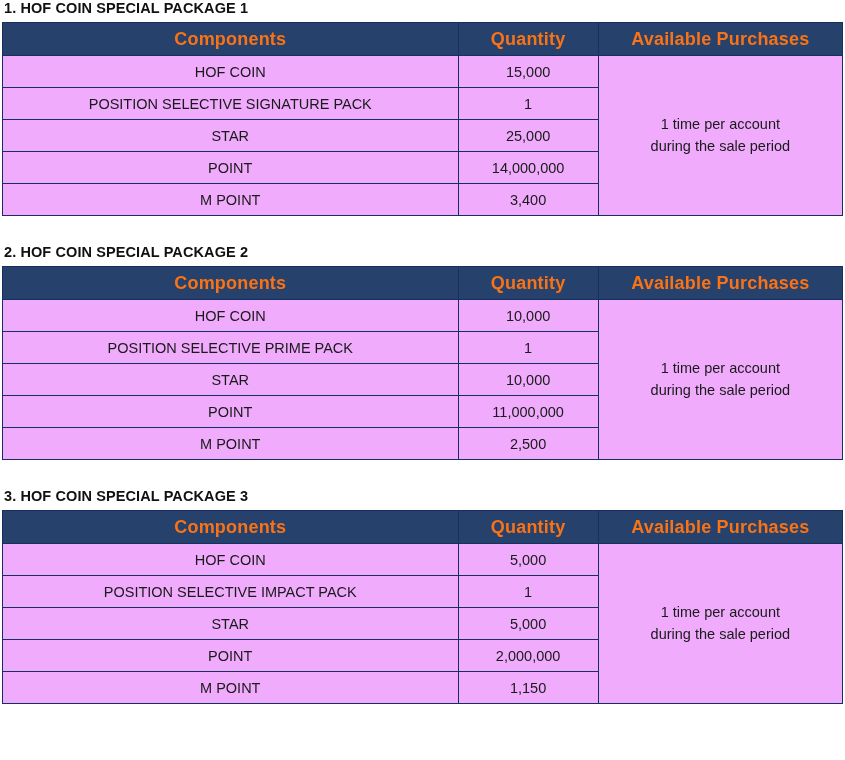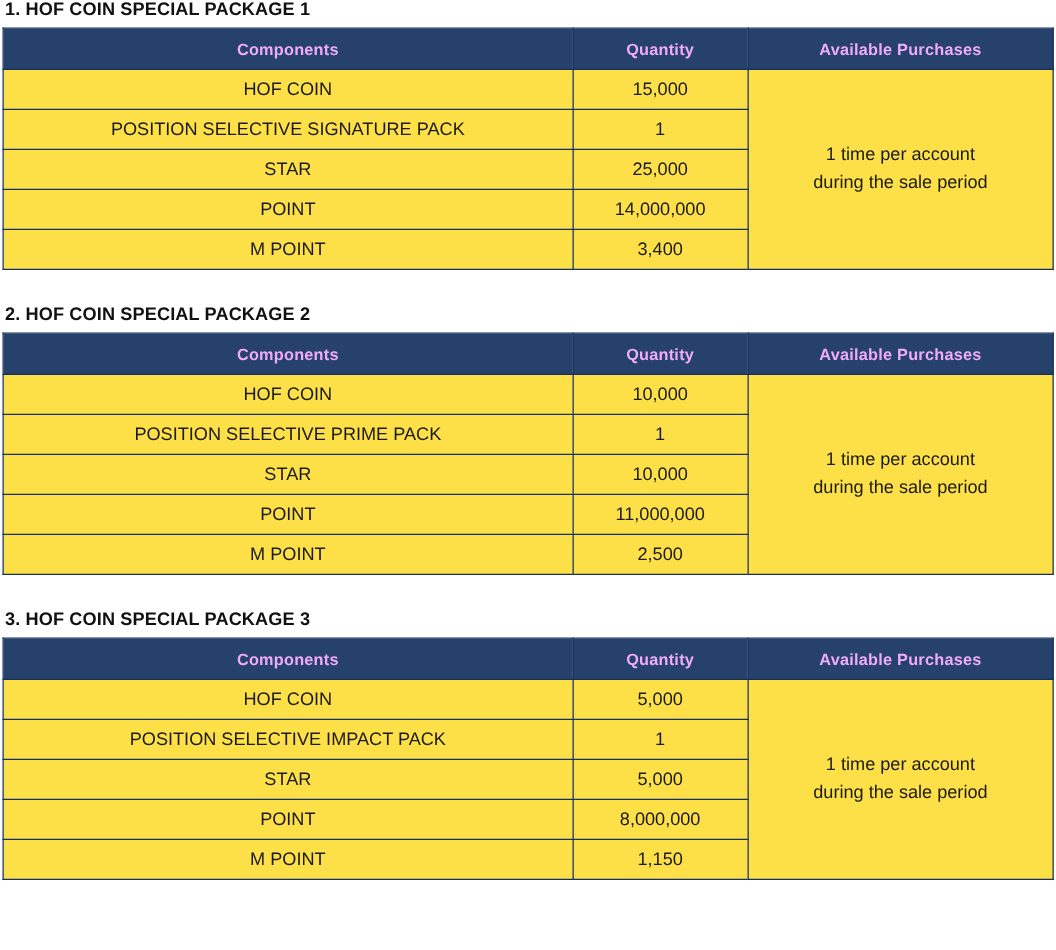--- a/index.html
+++ b/index.html
@@ -39,29 +39,29 @@
     margin-left: 2px;
     table-layout: fixed;
   }
   table.pkg th, table.pkg td {
     border: 1px solid #15305e;
     text-align: center;
     vertical-align: middle;
   }
   table.pkg thead th {
     background: #26416b;
-    color: #f0abfc;
-    font-size: 13px;
+    color: #f97316;
+    font-size: 18px;
     font-weight: bold;
     height: 28px;
     padding: 2px 0;
     letter-spacing: 0.2px;
   }
   table.pkg tbody td {
-    background: #fde047;
+    background: #f0abfc;
     color: #1a1a1a;
     font-size: 14.5px;
     font-weight: normal;
     height: 27px;
     padding: 2px 0;
   }
   td.avail {
     font-size: 14.5px;
     line-height: 1.5;
   }
@@ -193,21 +193,21 @@
         <tr>
           <td>POSITION SELECTIVE IMPACT PACK</td>
           <td>1</td>
         </tr>
         <tr>
           <td>STAR</td>
           <td>5,000</td>
         </tr>
         <tr>
           <td>POINT</td>
-          <td>8,000,000</td>
+          <td>2,000,000</td>
         </tr>
         <tr>
           <td>M POINT</td>
           <td>1,150</td>
         </tr>
       </tbody>
     </table>
   </div>
 
 </div>

